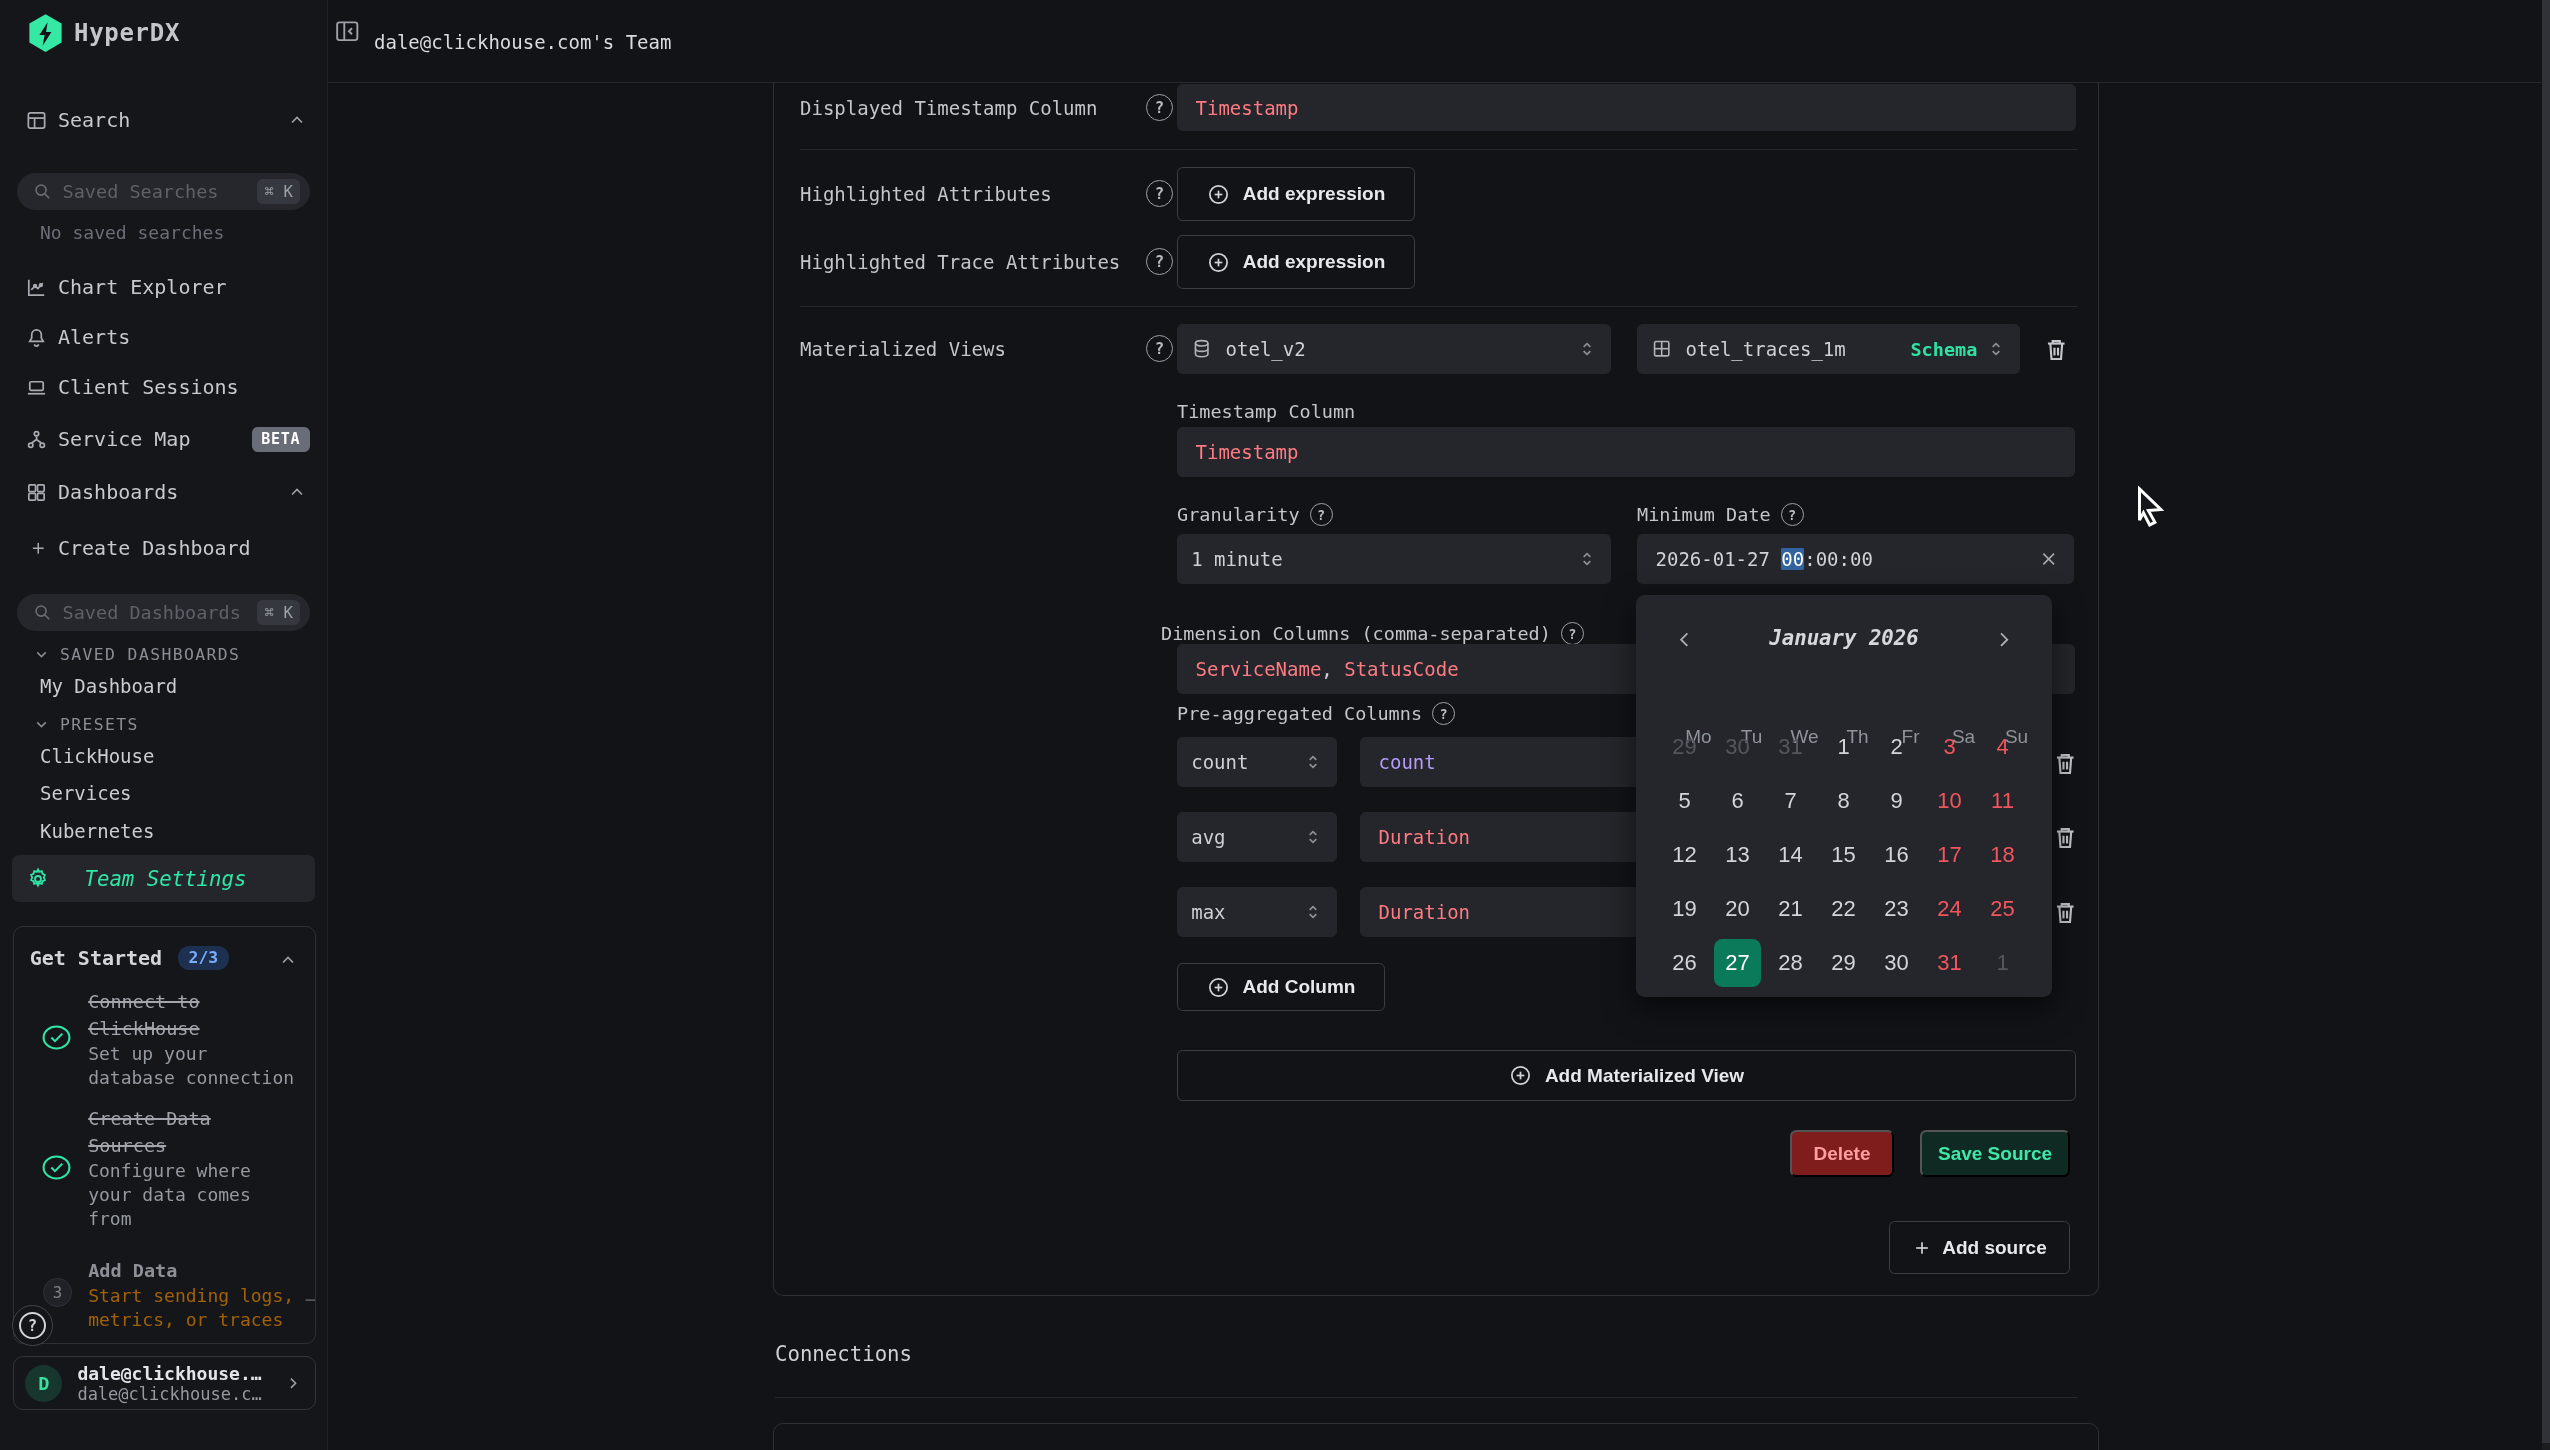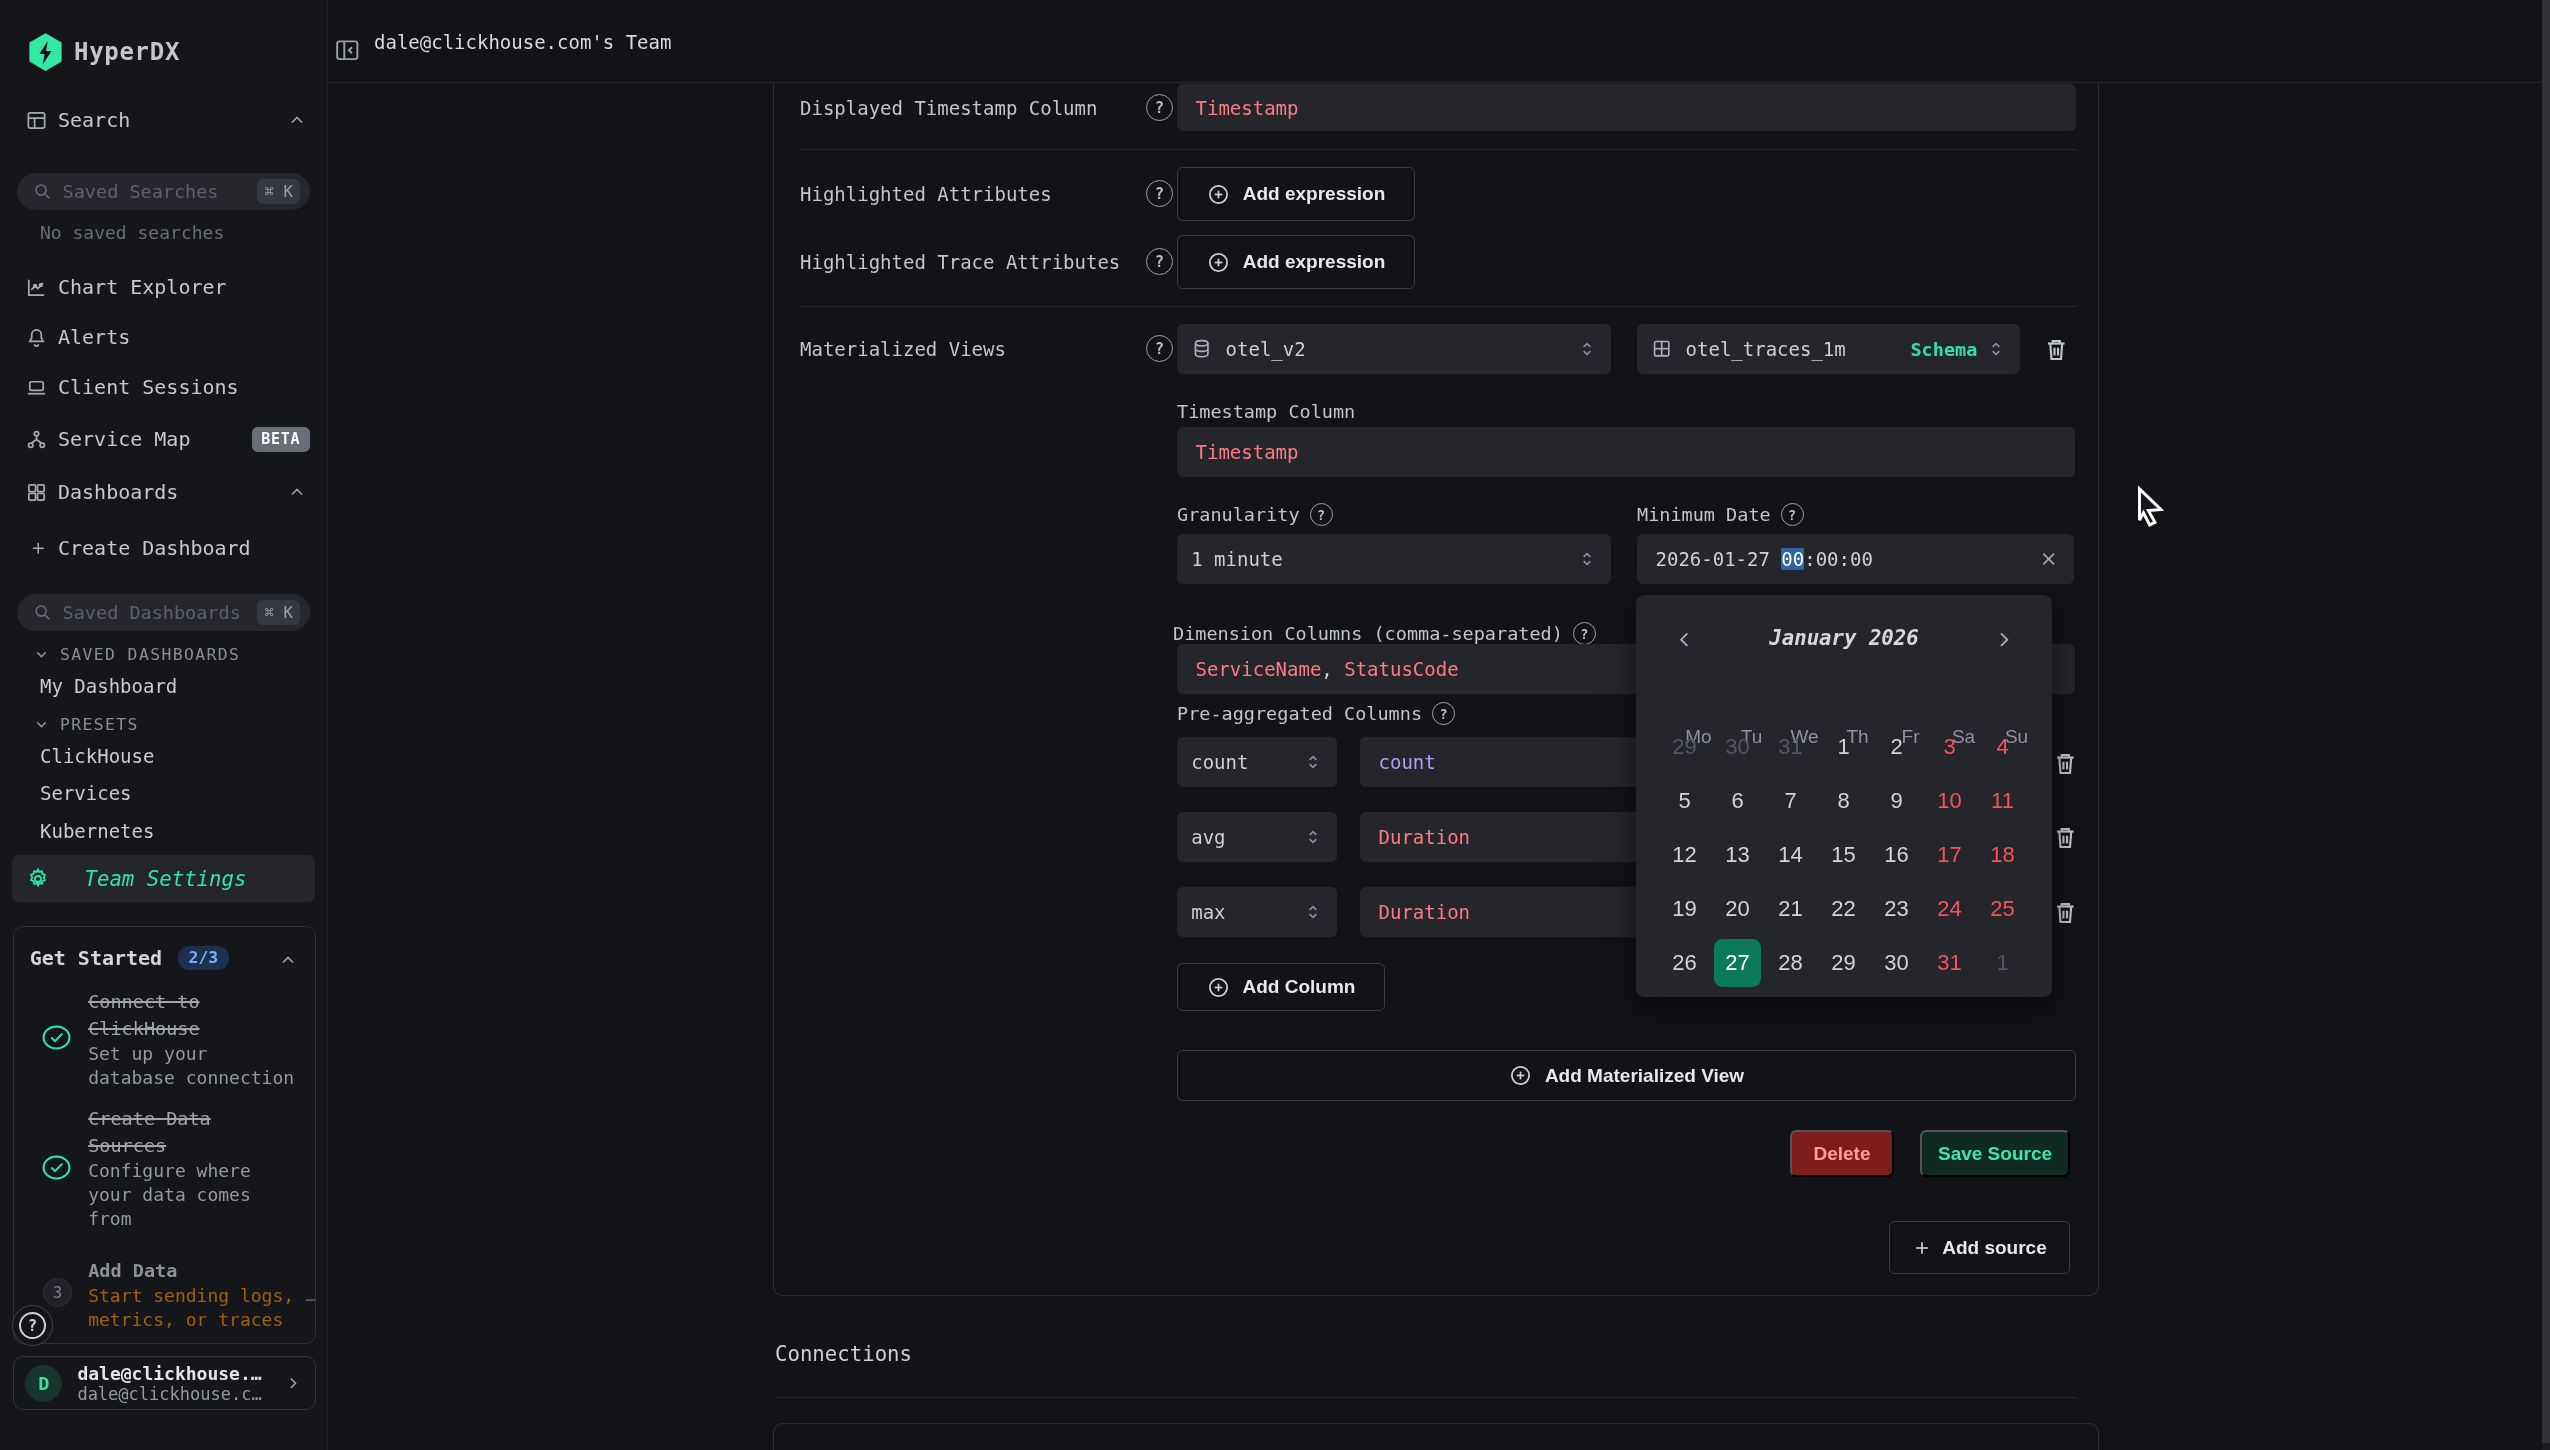--- a/index.html
+++ b/index.html
@@ -8,21 +8,21 @@
     position:relative; width:2550px; height:1450px;
     background:#121317; overflow:hidden;
     font-family:"DejaVu Sans Mono","Liberation Mono",monospace;
     color:#c6c9ce;
   }
   .abs { position:absolute; }
 
   
   .sidebar { position:absolute; left:0; top:0; width:328px; height:1450px;
     background:#15161a; border-right:0.7px solid #1f2127; z-index:20; }
-  .logo-row { position:absolute; left:0; top:29px; width:380px; height:50px; }
+  .logo-row { position:absolute; left:0; top:10px; width:380px; height:50px; }
   .logo-hex { position:absolute; left:23.5px; top:1.4px; width:43px; height:46px; }
   .logo-text { position:absolute; left:74px; top:8.5px; font-size:24px; font-weight:bold; color:#c4c6ca; letter-spacing:0.7px; }
   .collapse-btn { position:absolute; right:18.5px; top:7.1px; width:28.5px; height:28.5px; color:#9da1a8; cursor:pointer; }
 
   .nav-item { position:absolute; left:0; width:328px; height:36px; display:flex; align-items:center; }
   .nav-icon { position:absolute; left:25px; width:23px; height:23px; color:#a7aab1; display:flex; align-items:center; }
   .nav-label { position:absolute; left:58px; font-size:20px; color:#c6c9ce; }
   .nav-chevron { position:absolute; right:21.4px; width:20px; height:20px; color:#9da1a8; }
 
   .search-pill { position:absolute; left:17px; width:293px; height:37px; background:#26272c;
@@ -454,21 +454,21 @@
     <div class="text-input" style="left:863px; top:451px; width:437px; height:50px; color:#d0d2d6;">
       <span style="white-space:pre;">2026-01-27 </span>
         <span class="sel-hours">00</span>
         <span>:00:00</span>
       <svg class="clear-x" viewBox="0 0 24 24" fill="none" stroke="currentColor" stroke-width="1.8">
           <line x1="6" y1="6" x2="18" y2="18"></line>
           <line x1="18" y1="6" x2="6" y2="18"></line>
         </svg>
     </div>
 
-    <div class="frm-label" style="left:399px; top:534px; font-size:18.5px; gap:10px;">
+    <div class="frm-label" style="left:387px; top:534px; font-size:18.5px; gap:10px;">
       <span>Dimension Columns (comma-separated)</span>
       <span class="help-circ" style="width:23px;height:23px;font-size:13.5px;">?</span>
     </div>
     <div class="text-input" style="left:403px; top:561px; width:898px; height:50px;">
       <span class="pink">ServiceName</span>
         <span style="color:#d0d2d6;">,</span>
         <span class="pink" style="white-space:pre;"> StatusCode</span>
     </div>
 
     <div class="frm-label" style="left:403px; top:614px; font-size:18.5px; gap:10px;">

